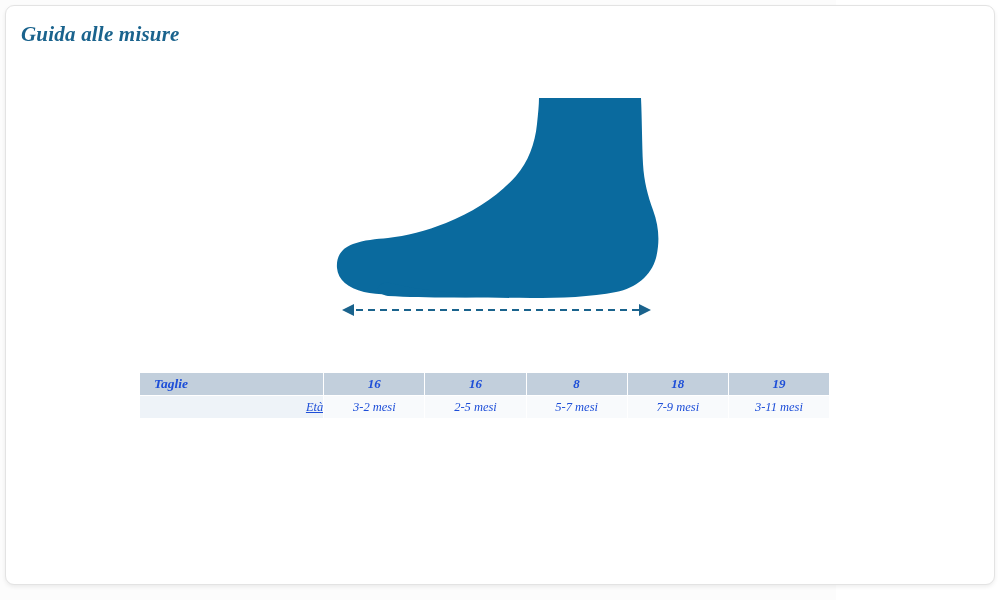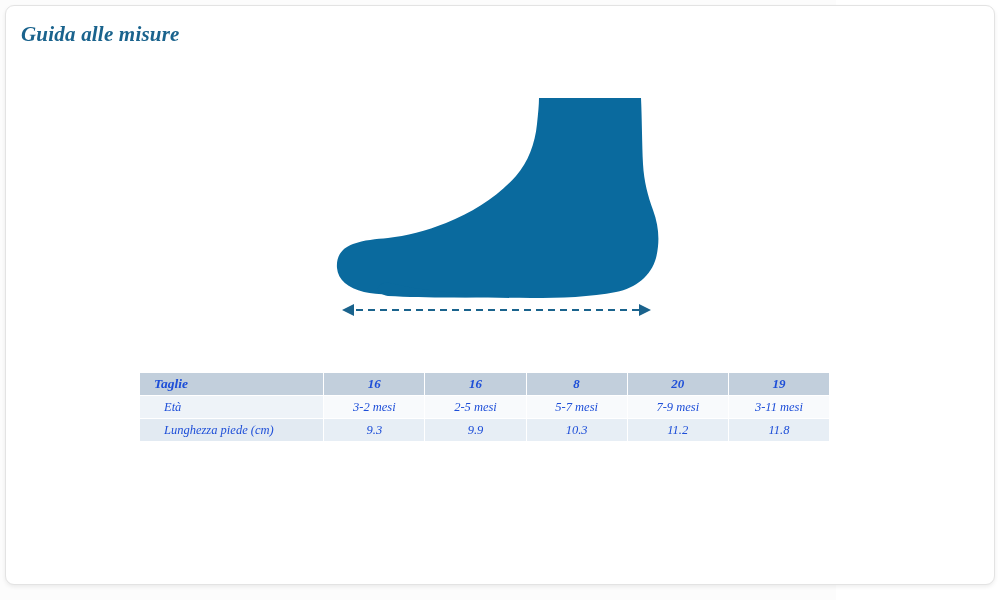--- a/index.html
+++ b/index.html
@@ -90,22 +90,23 @@
   }
   .size-table thead th.hdr-label {
     text-align: left;
     padding-left: 14px;
     font-size: 13.5px;
   }
   
   .size-table tbody tr.row-0 td { background: #f8fafc; }
   .size-table tbody tr.row-1 td { background: #e7eef5; }
   .size-table tbody td.cell-label {
-    text-align: left;
+    text-align: right;
     padding-left: 24px;
+    text-decoration: underline;
   }
   .size-table tbody tr.row-0 td.cell-label { background: #eef3f8; }
   .size-table tbody tr.row-1 td.cell-label { background: #e2eaf2; }
 </style>
 </head>
 <body>
 
 <div id="page">
   <div class="card">
 
@@ -150,38 +151,30 @@
           <col class="col-size">
         <col class="col-size">
           <col class="col-size">
       </colgroup>
       <thead>
         <tr>
           <th class="hdr-label">Taglie</th>
           <th>16</th>
           <th>16</th>
           <th>8</th>
-          <th>20</th>
+          <th>18</th>
           <th>19</th>
         </tr>
       </thead>
       <tbody>
         <tr class="row-0">
           <td class="cell-label">Età</td>
           <td>3-2 mesi</td>
           <td>2-5 mesi</td>
           <td>5-7 mesi</td>
           <td>7-9 mesi</td>
           <td>3-11 mesi</td>
         </tr>
-        <tr class="row-1">
-          <td class="cell-label">Lunghezza piede (cm)</td>
-          <td>9.3</td>
-          <td>9.9</td>
-          <td>10.3</td>
-          <td>11.2</td>
-          <td>11.8</td>
-        </tr>
       </tbody>
     </table>
 
   </div>
 </div>
 
 </body></html>

